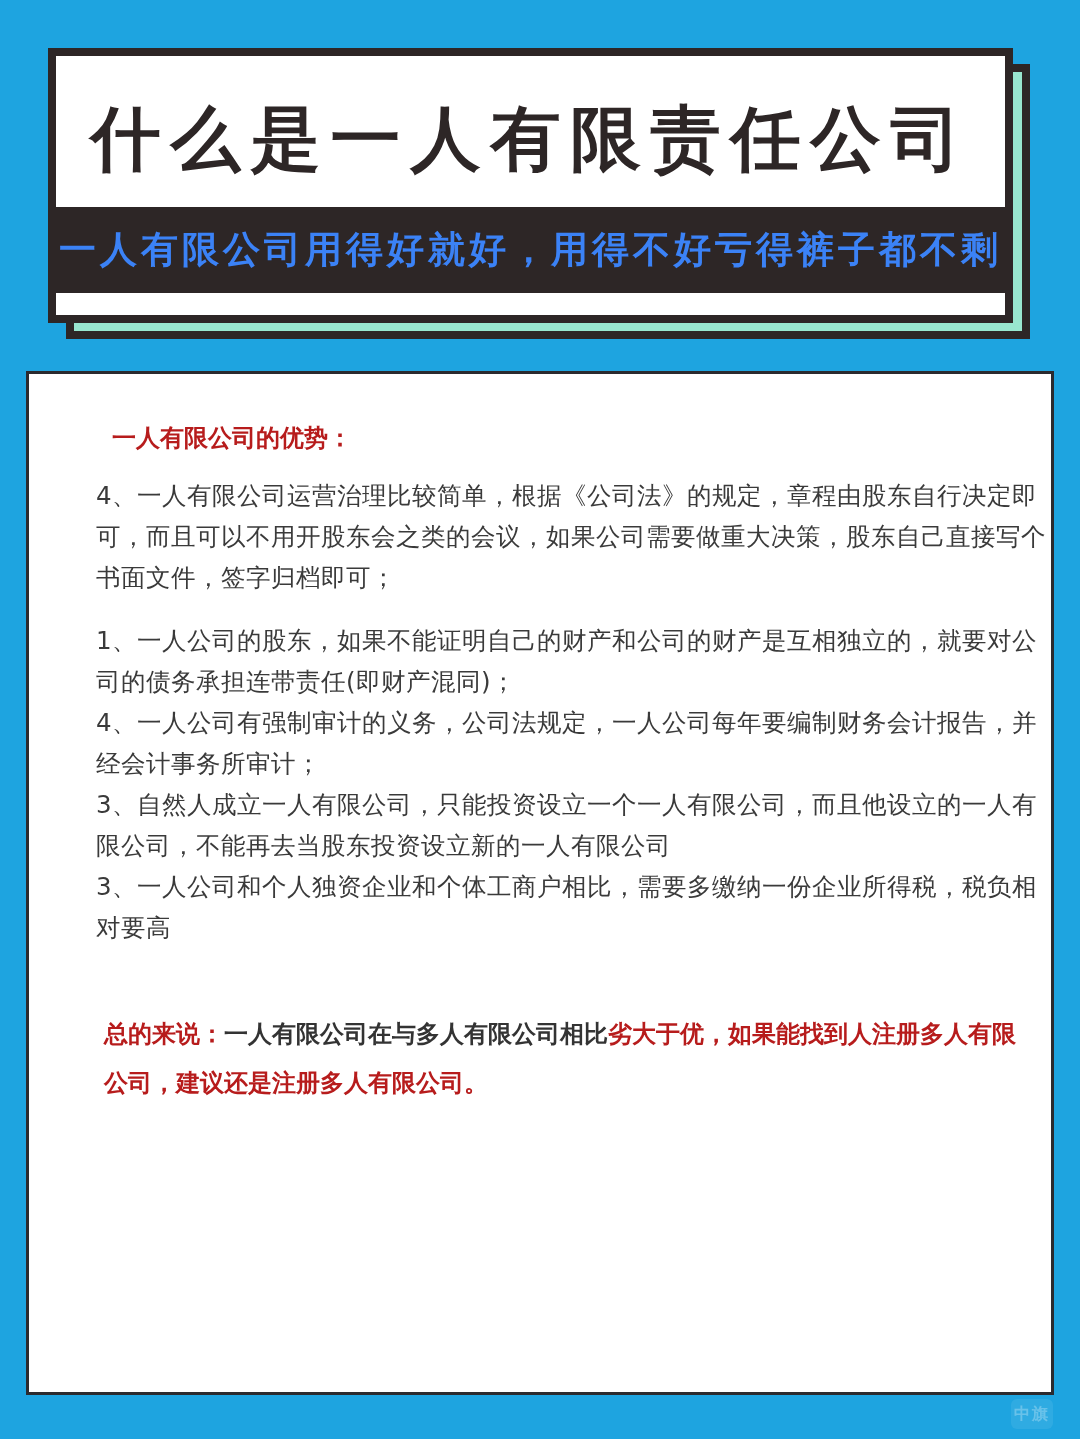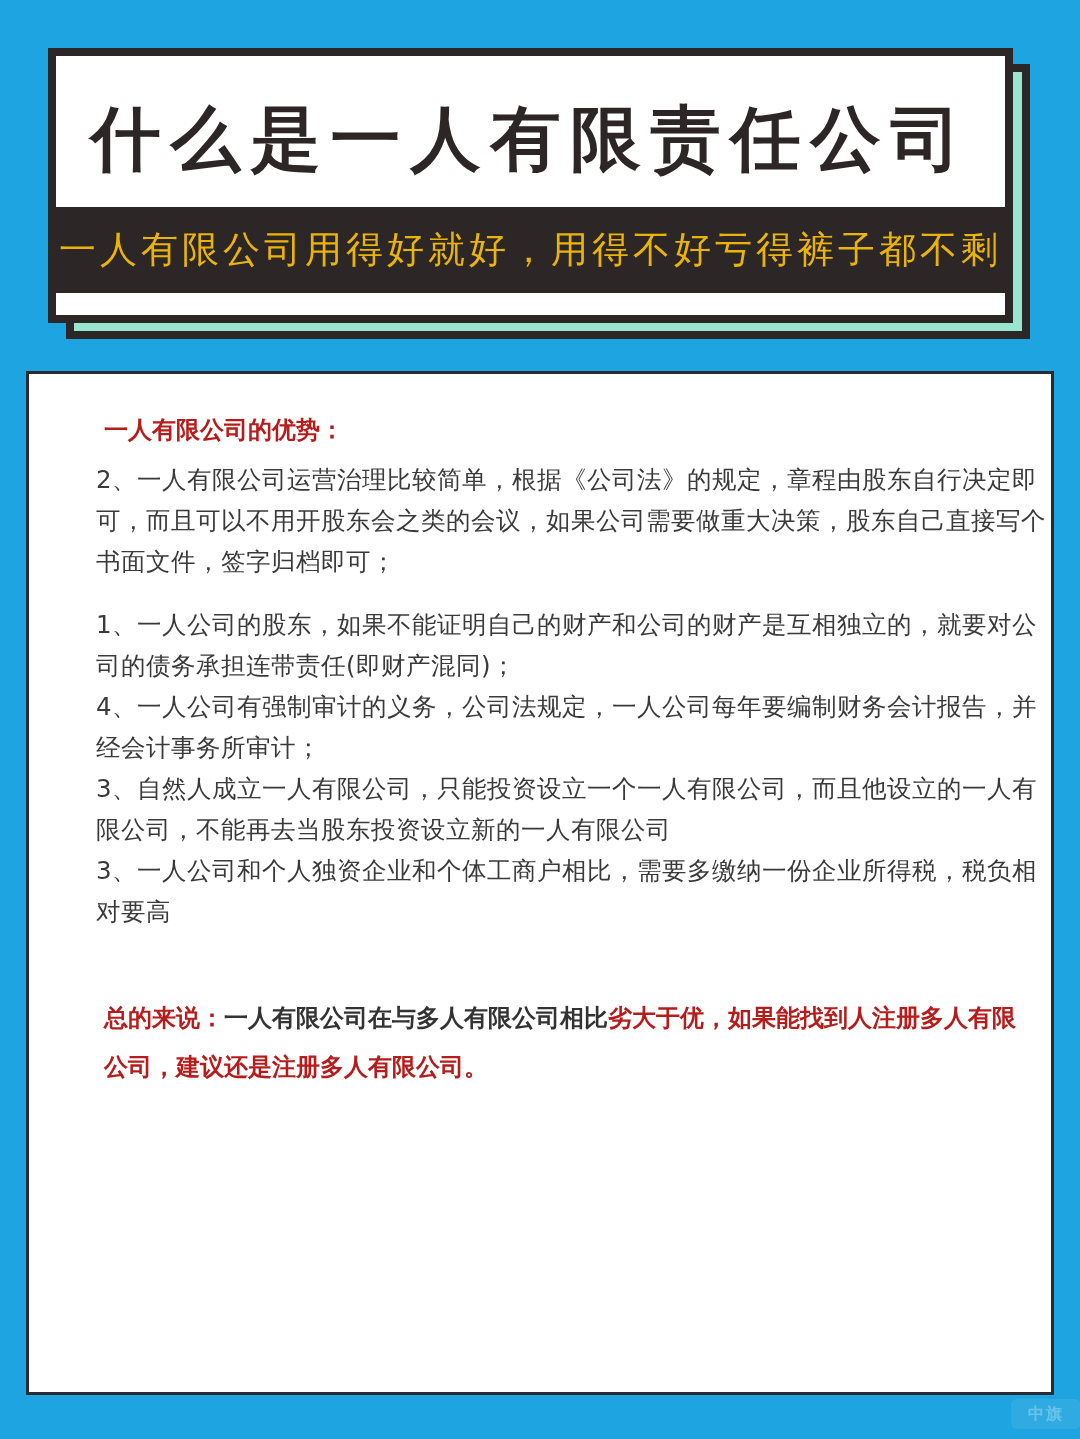--- a/index.html
+++ b/index.html
@@ -38,23 +38,23 @@
       line-height: 90px;
     }
     .subtitle-band {
       position: absolute;
       left: 0; right: 0; top: 151px;
       height: 86px;
       background: #2d2626;
       display: flex; align-items: center; justify-content: center;
     }
     .subtitle {
-      color: #eab308;
+      color: #3b82f6;
       font-size: 37px;
-      font-weight: normal;
+      font-weight: bold;
       letter-spacing: 4px;
       white-space: nowrap;
     }
     .content-card {
       position: absolute;
       left: 26px; top: 371px;
       width: 1028px; height: 1024px;
       box-sizing: border-box;
       background: #ffffff;
       border: 3px solid #2b2a2e;
@@ -62,21 +62,21 @@
     .content {
       position: absolute;
       left: 67px; top: 28px;
       width: 950px;
     }
     .section-heading {
       color: #b71c1c;
       font-size: 24px;
       font-weight: bold;
       line-height: 41px;
-      margin: 8px;
+      margin: 16px;
     }
     .para {
       color: #3a3a3a;
       font-size: 24.5px;
       line-height: 41px;
       margin: 0;
       letter-spacing: 0.5px;
     }
     .gap { height: 22px; }
     .summary {
@@ -85,21 +85,21 @@
       font-size: 24px;
       font-weight: bold;
       line-height: 49px;
       width: 930px;
     }
     .red { color: #b71c1c; margin-top: 24px; }
     .dark { color: #333333; }
     .watermark {
       position: absolute;
       left: 1011px; top: 1399px;
-      width: 70px; height: 30px;
+      width: 42px; height: 30px;
       border-radius: 6px;
       background: rgba(255,255,255,0.08);
       color: rgba(255,255,255,0.28);
       font-size: 16px; font-weight: bold;
       display: flex; align-items: center; justify-content: center;
       letter-spacing: 2px;
     }
   </style>
 </head>
 <body>
@@ -108,21 +108,21 @@
 <div class="front-card">
   <div class="main-title">什么是一人有限责任公司</div>
   <div class="subtitle-band">
     <div class="subtitle">一人有限公司用得好就好，用得不好亏得裤子都不剩</div>
   </div>
 </div>
 
 <div class="content-card">
   <div class="content">
     <p class="section-heading">一人有限公司的优势：</p>
-    <p class="para">2、一人有限公司运营治理比较简单，根据《公司法》的规定，章程由股东自行决定即可，而且可以不用开股东会之类的会议，如果公司需要做重大决策，股东自己直接写个书面文件，签字归档即可；</p>
+    <p class="para">4、一人有限公司运营治理比较简单，根据《公司法》的规定，章程由股东自行决定即可，而且可以不用开股东会之类的会议，如果公司需要做重大决策，股东自己直接写个书面文件，签字归档即可；</p>
 
     <div class="gap"></div>
 
     <p class="para">1、一人公司的股东，如果不能证明自己的财产和公司的财产是互相独立的，就要对公司的债务承担连带责任(即财产混同)；</p>
     <p class="para">4、一人公司有强制审计的义务，公司法规定，一人公司每年要编制财务会计报告，并经会计事务所审计；</p>
     <p class="para">3、自然人成立一人有限公司，只能投资设立一个一人有限公司，而且他设立的一人有限公司，不能再去当股东投资设立新的一人有限公司</p>
     <p class="para">3、一人公司和个人独资企业和个体工商户相比，需要多缴纳一份企业所得税，税负相对要高</p>
 
     <p class="summary"><span class="red">总的来说：</span><span class="dark">一人有限公司在与多人有限公司相比</span><span class="red">劣大于优，如果能找到人注册多人有限公司，建议还是注册多人有限公司。</span></p>
   </div>

